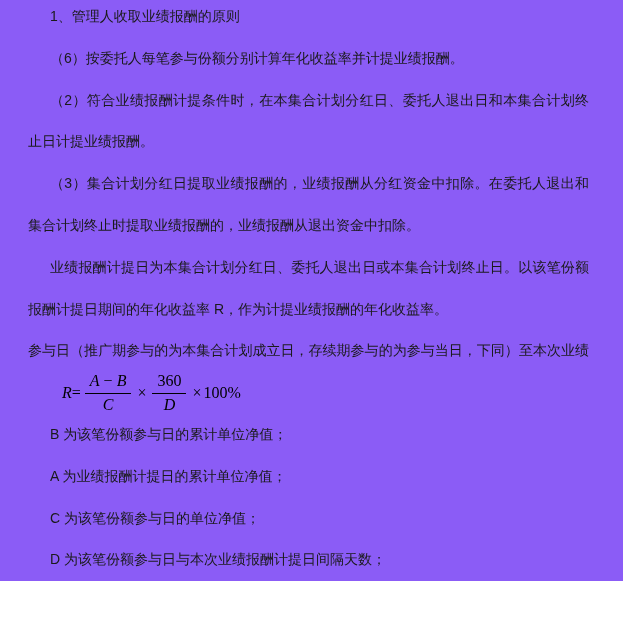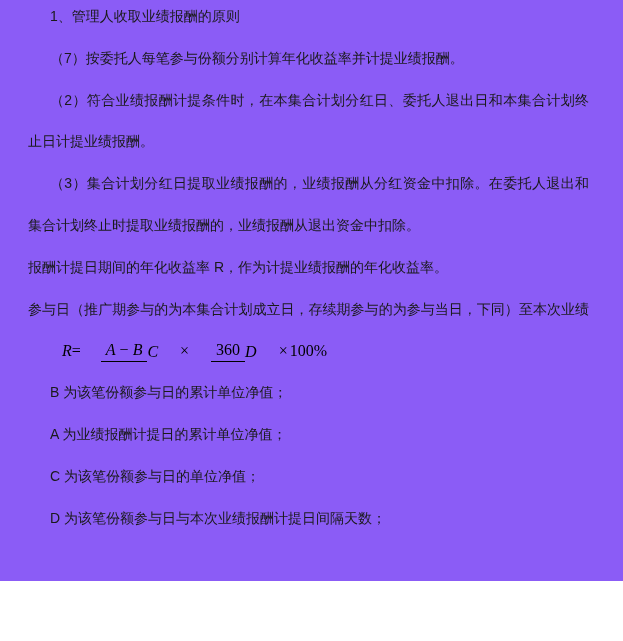--- a/index.html
+++ b/index.html
@@ -45,48 +45,49 @@
     padding-left: 34px;
     font-family: "Liberation Serif", serif;
     font-size: 16px;
     color: #000000;
     line-height: 1.15;
   }
   .fvar { font-style: italic; }
   .fop  { margin: 0 2px; }
   .frac {
     display: inline-flex;
-    flex-direction: row;
+    flex-direction: column;
     align-items: center;
-    margin: 0 20px;
+    margin: 0 4px;
     vertical-align: middle;
   }
   .frac .num {
     display: block;
     padding: 0 5px 2px;
     border-bottom: 1px solid #000000;
     text-align: center;
   }
   .frac .den {
     display: block;
     padding-top: 2px;
     text-align: center;
   }
 </style>
 </head>
 <body>
 
 <div class="page">
   <div class="doc" id="doc">
       <div class="line indent"><span class="">1、管理人收取业绩报酬的原则</span></div>
-      <div class="line indent"><span class="">（7）按委托人每笔参与份额分别计算年化收益率并计提业绩报酬。</span></div>
+      <div class="line indent"><span class="">（6）按委托人每笔参与份额分别计算年化收益率并计提业绩报酬。</span></div>
       <div class="line indent justify"><span class="">（2）符合业绩报酬计提条件时，在本集合计划分红日、委托人退出日和本集合计划终</span></div>
       <div class="line"><span class="">止日计提业绩报酬。</span></div>
       <div class="line indent justify"><span class="">（3）集合计划分红日提取业绩报酬的，</span><span class="u">业绩报酬从分红资金中扣除</span><span class="">。在委托人退出和</span></div>
       <div class="line"><span class="">集合计划终止时提取业绩报酬的，</span><span class="u">业绩报酬从退出资金中扣除</span><span class="">。</span></div>
+      <div class="line indent justify"><span class="u">业绩报酬计提日为本集合计划分红日、委托人退出日或本集合计划终止日。</span><span class="">以该笔份额</span></div>
       <div class="line"><span class="">报酬计提日期间的年化收益率 R，作为计提业绩报酬的年化收益率。</span></div>
       <div class="line justify"><span class="">参与日（推广期参与的为本集合计划成立日，存续期参与的为参与当日，下同）至本次业绩</span></div>
       <div class="line formula">
         <span class="fvar">R</span>
         <span class=""> = </span>
         <span class="frac">
           <span class="num"><span class="fvar">A</span><span class=""> − </span><span class="fvar">B</span></span>
           <span class="den"><span class="fvar">C</span></span>
         </span>
         <span class="fop">×</span>

